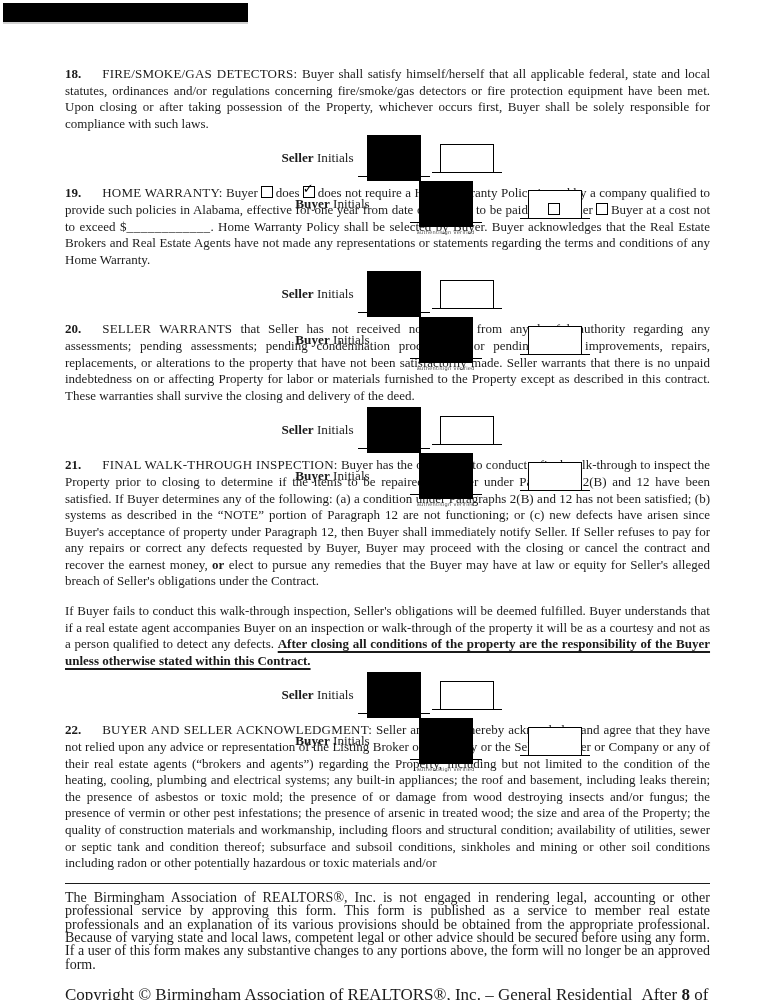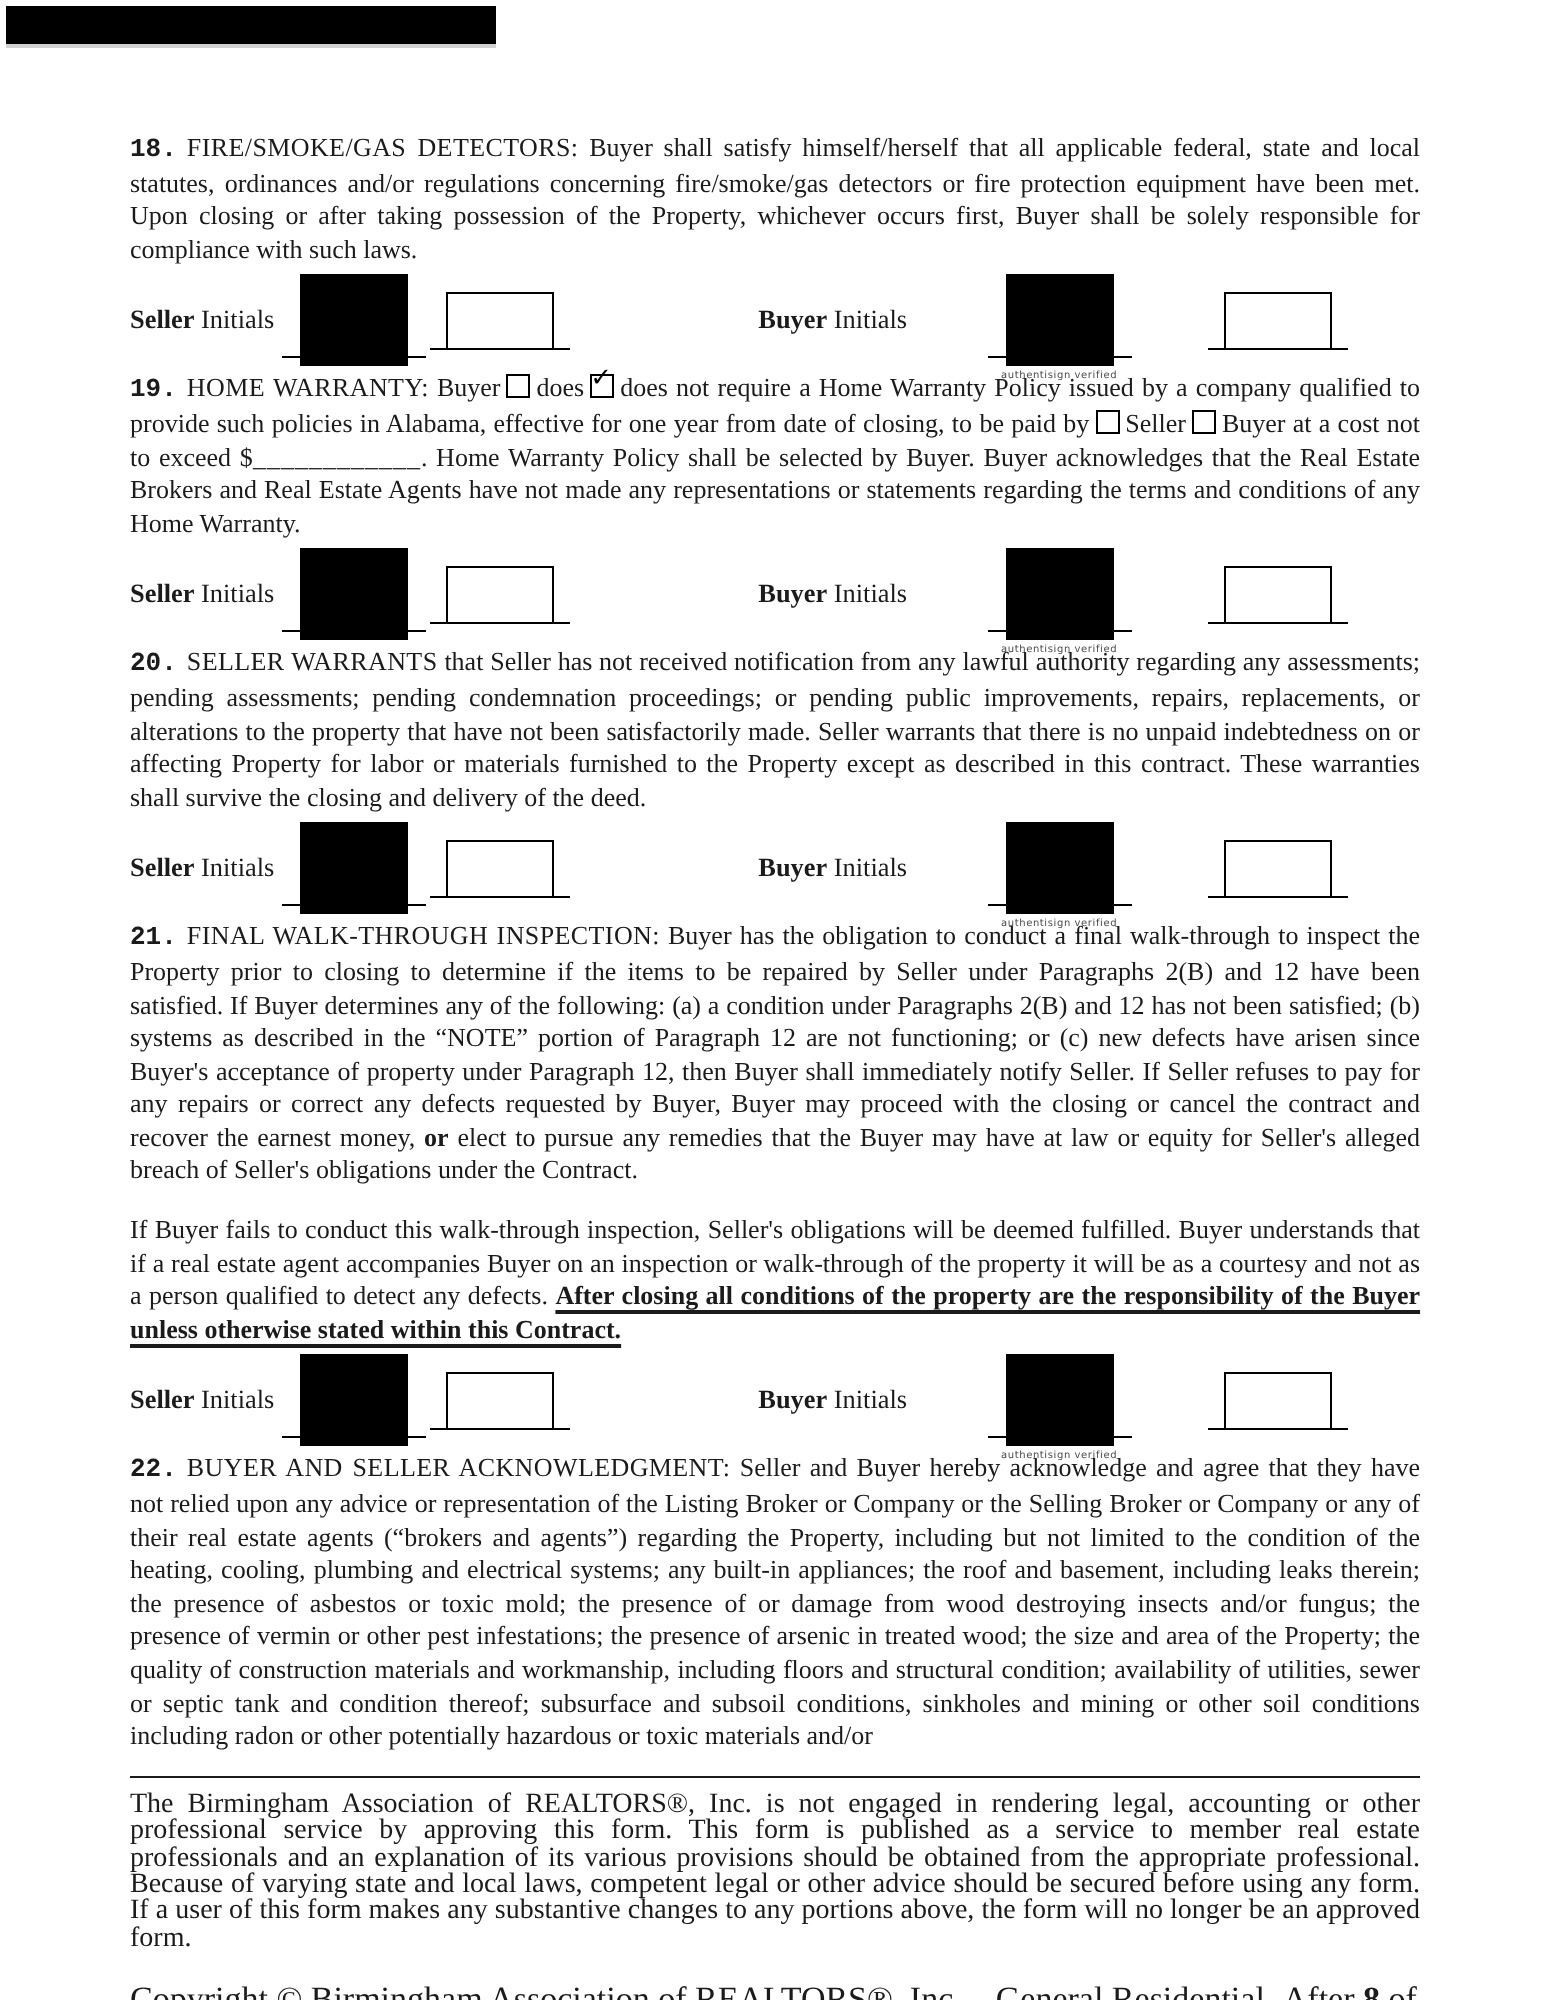--- a/index.html
+++ b/index.html
@@ -2,32 +2,32 @@
 <html><head>
 <meta charset="utf-8">
 <style>
   html,body{margin:0;padding:0;background:#fff;}
   .page{position:relative;width:772px;height:1000px;background:#ffffff;overflow:hidden;
         font-family:"Liberation Serif", serif;color:#1b1b1b;}
   .redaction-bar{position:absolute;left:3px;top:3px;width:245px;height:19px;background:#000;
         box-shadow:0 2px 0 rgba(0,0,0,0.18);}
   .content{position:absolute;left:65px;top:66px;width:645px;}
   .para{margin:0;text-align:justify;font-size:13px;line-height:16.6px;}
-  .sec-num{font-weight:bold;margin-right:5px;font-family:Liberation Mono, monospace;}
+  .sec-num{font-weight:bold;margin-right:21px;}
   .sec-title{font-weight:normal;letter-spacing:0.2px;}
   .ub{font-weight:bold;text-decoration:underline;text-decoration-thickness:1.5px;text-underline-offset:2.5px;}
   .p2{margin-top:13px;}
   
   .cb{display:inline-block;width:10px;height:10px;border:1.6px solid #000;vertical-align:-1px;
       margin:0 3px;position:relative;background:#fff;}
   .cb .check-icon{position:absolute;left:-1px;top:-5px;font-size:13px;font-weight:bold;
       font-family:"DejaVu Sans", sans-serif;color:#000;line-height:13px;}
   .blank{letter-spacing:0.5px;}
   
-  .initials-row{display:flex;align-items:center;margin:3px 0 2px 0;height:48px;}
+  .initials-row{display:flex;align-items:center;margin:3px 0 2px 0;height:48px;flex-direction:column;}
   .ig{display:flex;align-items:center;}
   .ig.buyer{margin-left:102px;gap:36px;}
   .lbl{font-size:13.2px;white-space:nowrap;}
   .lbl b{font-weight:bold;}
   .bbox{display:inline-block;width:54px;height:46px;background:#000;margin-left:13px;position:relative;}
   .ebox{display:inline-block;width:52px;height:27px;border:1.5px solid #000;margin-left:19px;
         position:relative;background:#fff;}
   .bbox::before,.ebox::before{content:"";position:absolute;left:-9px;bottom:4px;width:9px;height:1.3px;background:#000;}
   .bbox::after,.ebox::after{content:"";position:absolute;right:-9px;bottom:4px;width:9px;height:1.3px;background:#000;}
   .ebox::before,.ebox::after{bottom:-1px;}

